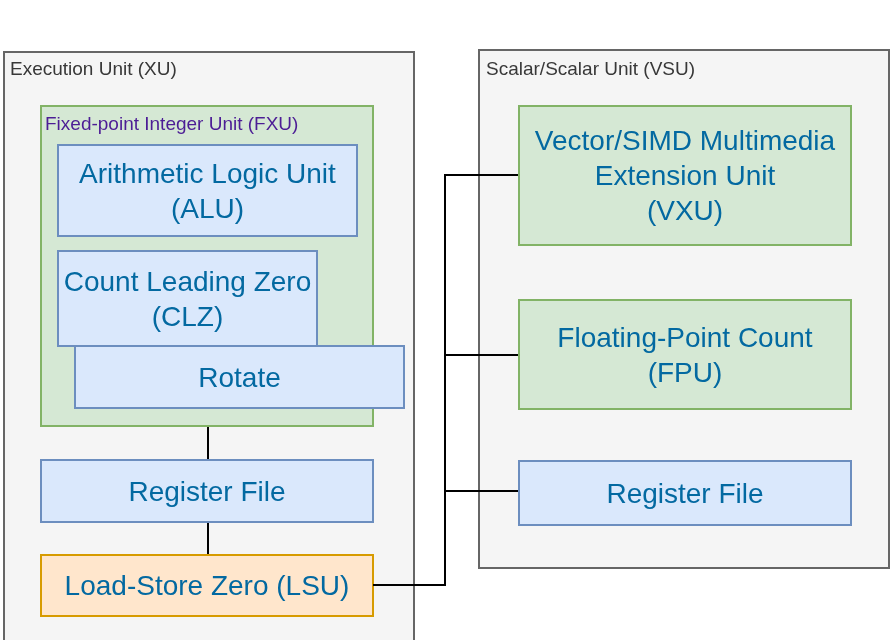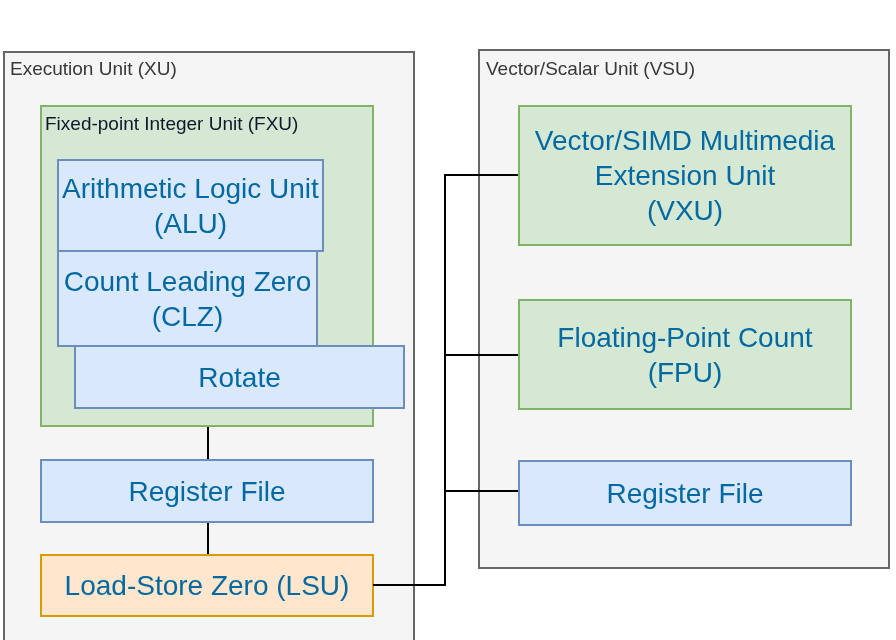--- a/index.html
+++ b/index.html
@@ -50,40 +50,40 @@
   }
   .container-title {
     font-size: 19px;
     line-height: 23px;
     color: #383838;
     white-space: nowrap;
   }
   .group-title {
     font-size: 19px;
     line-height: 23px;
-    color: #0f172a;
+    color: #4c1d95;
     white-space: nowrap;
     text-align: center;
   }
   .line { background: var(--connector, #000000); }
 
   .credit {
     font-family: "DejaVu Sans Mono", monospace;
     font-size: 19px;
     line-height: 25px;
     color: #000000;
     white-space: nowrap;
   }
 
   
   #xu-container   { left: 3px;   top: 7px;   width: 412px; height: 598px; }
   #xu-title       { left: 10px;  top: 13px; }
   #fxu-group      { left: 40px;  top: 61px;  width: 334px; height: 322px; }
   #fxu-title      { left: 45px;  top: 68px; }
-  #alu-box        { left: 57px;  top: 115px; width: 267px; height: 93px; }
+  #alu-box        { left: 57px;  top: 100px; width: 301px; height: 93px; }
   #clz-box        { left: 57px;  top: 206px; width: 261px; height: 97px; }
   #rotate-box     { left: 74px;  top: 301px; width: 331px; height: 64px; }
   #rf-left-box    { left: 40px;  top: 415px; width: 334px; height: 64px; }
   #lsu-box        { left: 40px;  top: 510px; width: 334px; height: 63px; }
 
   #vsu-container  { left: 478px; top: 5px;   width: 412px; height: 520px; }
   #vsu-title      { left: 486px; top: 13px; }
   #vxu-box        { left: 518px; top: 61px;  width: 334px; height: 141px; }
   #fpu-box        { left: 518px; top: 255px; width: 334px; height: 111px; }
   #rf-right-box   { left: 518px; top: 416px; width: 334px; height: 66px; }
@@ -112,21 +112,21 @@
   <div id="alu-box" class="abs node node-blue">Arithmetic Logic Unit
 (ALU)</div>
   <div id="clz-box" class="abs node node-blue">Count Leading Zero
 (CLZ)</div>
   <div id="rotate-box" class="abs node node-blue">Rotate</div>
 
   <div id="rf-left-box" class="abs node node-blue">Register File</div>
   <div id="lsu-box" class="abs node node-orange">Load-Store Zero (LSU)</div>
 
   <div id="vsu-container" class="abs container-box"></div>
-  <div id="vsu-title" class="abs container-title">Vector/Scalar Unit (VSU)</div>
+  <div id="vsu-title" class="abs container-title">Scalar/Scalar Unit (VSU)</div>
 
   <div id="vxu-box" class="abs node node-green">Vector/SIMD Multimedia
 Extension Unit
 (VXU)</div>
   <div id="fpu-box" class="abs node node-green">Floating-Point Count
 (FPU)</div>
   <div id="rf-right-box" class="abs node node-blue">Register File</div>
 
   <div id="conn-fxu-rf" class="abs line"></div>
   <div id="conn-rf-lsu" class="abs line"></div>

